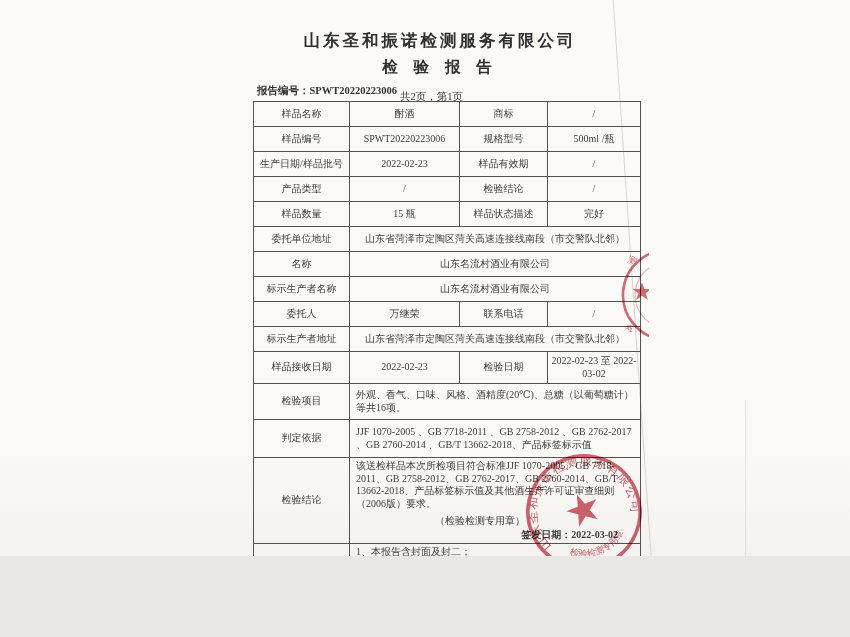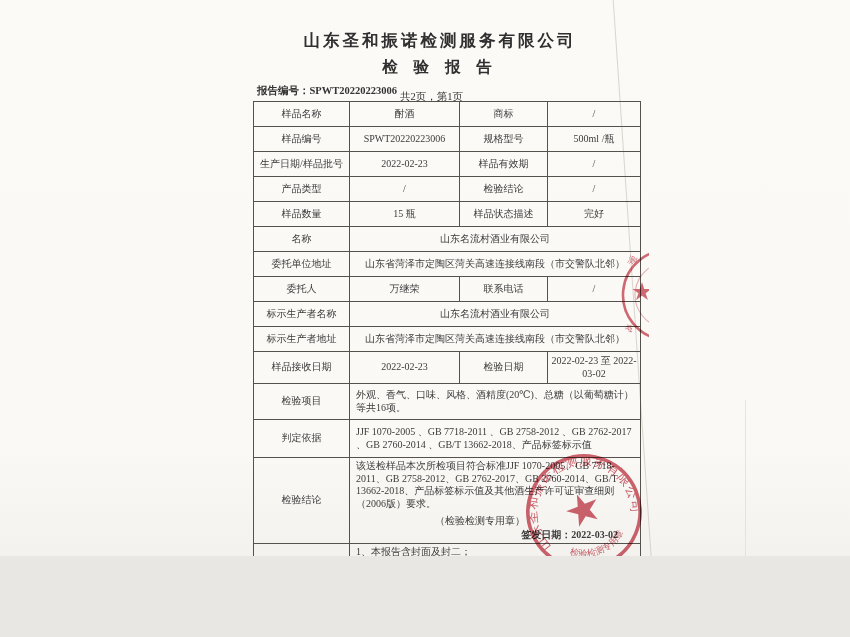--- a/index.html
+++ b/index.html
@@ -76,36 +76,36 @@
       <td>检验结论</td>
       <td>/</td>
     </tr>
     <tr style="height:25px">
       <td>样品数量</td>
       <td>15 瓶</td>
       <td>样品状态描述</td>
       <td>完好</td>
     </tr>
     <tr style="height:25px">
+      <td>委托单位地址</td>
+      <td colspan="3">山东省菏泽市定陶区菏关高速连接线南段（市交警队北邻）</td>
+    </tr>
+    <tr style="height:25px">
       <td>名称</td>
       <td colspan="3">山东名流村酒业有限公司</td>
     </tr>
     <tr style="height:25px">
-      <td>委托单位地址</td>
-      <td colspan="3">山东省菏泽市定陶区菏关高速连接线南段（市交警队北邻）</td>
+      <td>标示生产者名称</td>
+      <td colspan="3">山东名流村酒业有限公司</td>
     </tr>
     <tr style="height:25px">
       <td>委托人</td>
       <td>万继荣</td>
       <td>联系电话</td>
       <td>/</td>
-    </tr>
-    <tr style="height:25px">
-      <td>标示生产者名称</td>
-      <td colspan="3">山东名流村酒业有限公司</td>
     </tr>
     <tr style="height:25px">
       <td>标示生产者地址</td>
       <td colspan="3">山东省菏泽市定陶区菏关高速连接线南段（市交警队北邻）</td>
     </tr>
     <tr style="height:32px">
       <td>样品接收日期</td>
       <td>2022-02-23</td>
       <td>检验日期</td>
       <td>2022-02-23 至 2022-03-02</td>

